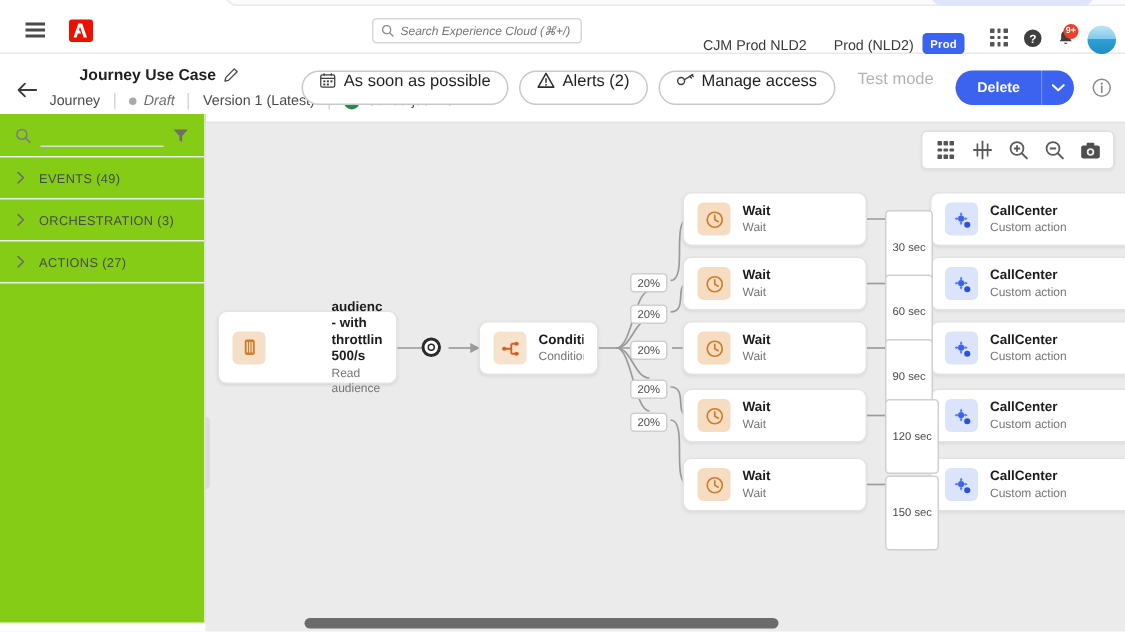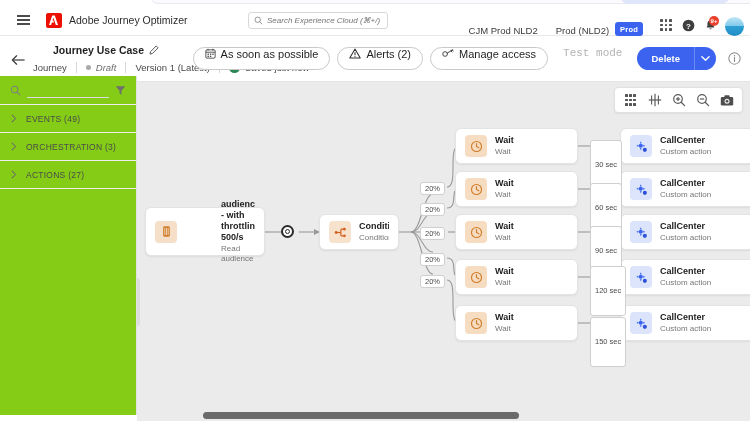--- a/index.html
+++ b/index.html
@@ -73,21 +73,21 @@
   .dot-gray { width:5px; height:5px; border-radius:50%; background:#a9a9a9; margin-right:5px; }
   .draft { font-style:italic; color:#6e6e6e; }
   .saved { display:flex; align-items:center; gap:5px; }
   .check-circle { width:11px; height:11px; border-radius:50%; background:#2a8653;
       display:flex; align-items:center; justify-content:center; }
 
   .actions { position:absolute; right:8px; top:11px; display:flex; align-items:center; gap:7px; }
   .btn { height:23px; border:1px solid #c9c9c9; border-radius:12px; background:#fff;
       display:flex; gap:5px; padding:0 11px; font-size:11px;
       color:#1f1f1f; cursor:pointer; white-space:nowrap; }
-  .btn.ghost { border:none; color:#b3b3b3; cursor:default; padding:0 8px;font-family:Liberation Mono, monospace; }
+  .btn.ghost { border:none; color:#b3b3b3; cursor:default; padding:0 8px; }
   .btn-primary { height:23px; background:#3b63f0; color:#fff; border:none;
       border-radius:12px 0 0 12px; padding:0 14px; font-size:9.5px; font-weight:700;
       display:flex; align-items:center; cursor:pointer; }
   .btn-primary-caret { height:23px; width:22px; background:#3b63f0; color:#fff;
       border-radius:0 12px 12px 0; border-left:1px solid #6c8bf5; display:flex;
       align-items:center; justify-content:center; cursor:pointer; }
   .split { display:flex; }
   .info-ic { width:16px; height:16px; cursor:pointer; display:flex; align-items:center;
       justify-content:center; margin-left:3px; }
 
@@ -162,21 +162,20 @@
     <div class="hamburger">
         <i></i>
         <i></i>
         <i></i>
       </div>
     <div class="adobe-logo">
       <svg width="16" height="15" viewBox="0 0 16 15">
           <path d="M6.2 2.6 L3 12 H5.1 L5.9 9.4 H8.1 L7.3 7.4 H6.5 L7.4 4.8 L9.8 12 H12 L8.8 2.6 Z" fill="#fff"></path>
         </svg>
     </div>
-    <div class="brand">Adobe Journey Optimizer</div>
 
     <div class="search-wrap">
       <svg width="9" height="9" viewBox="0 0 12 12">
           <circle cx="5" cy="5" r="3.6" fill="none" stroke="#8b8b8b" stroke-width="1.2"></circle>
           <line x1="7.7" y1="7.7" x2="10.6" y2="10.6" stroke="#8b8b8b" stroke-width="1.2" stroke-linecap="round"></line>
         </svg>
       <input class="search-input" value="" placeholder="Search Experience Cloud (⌘+/)" style="">
     </div>
 
     <div class="tb-right">

